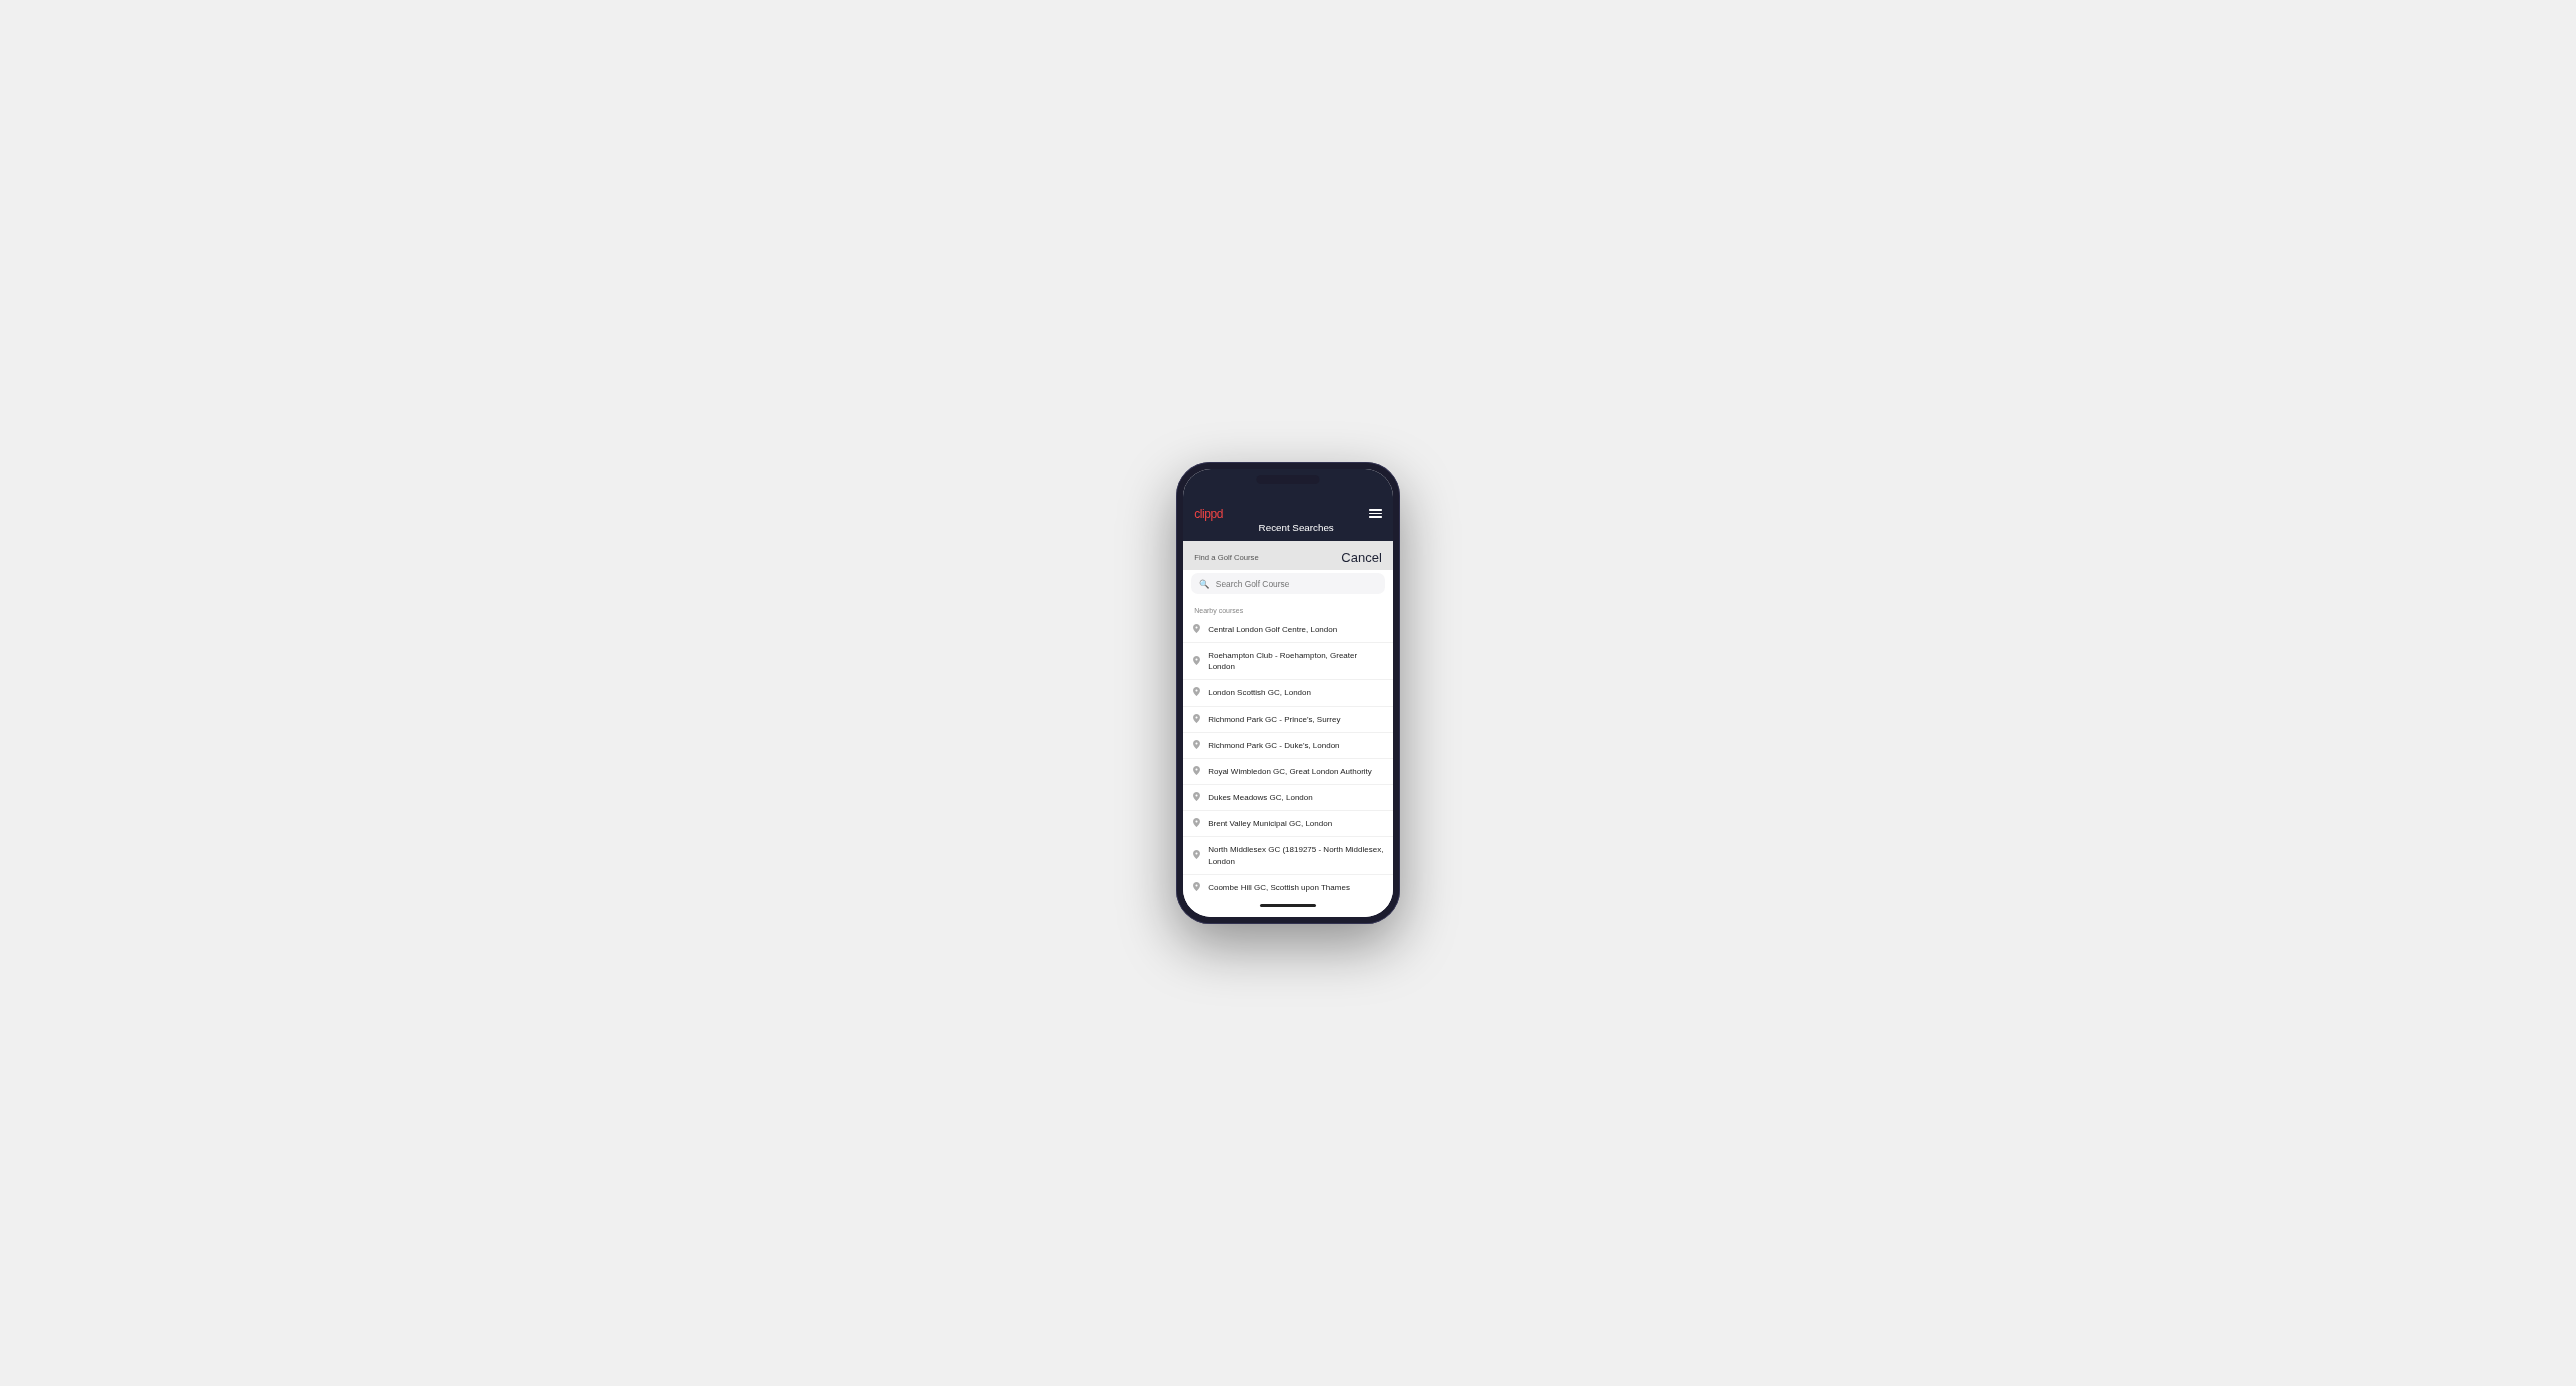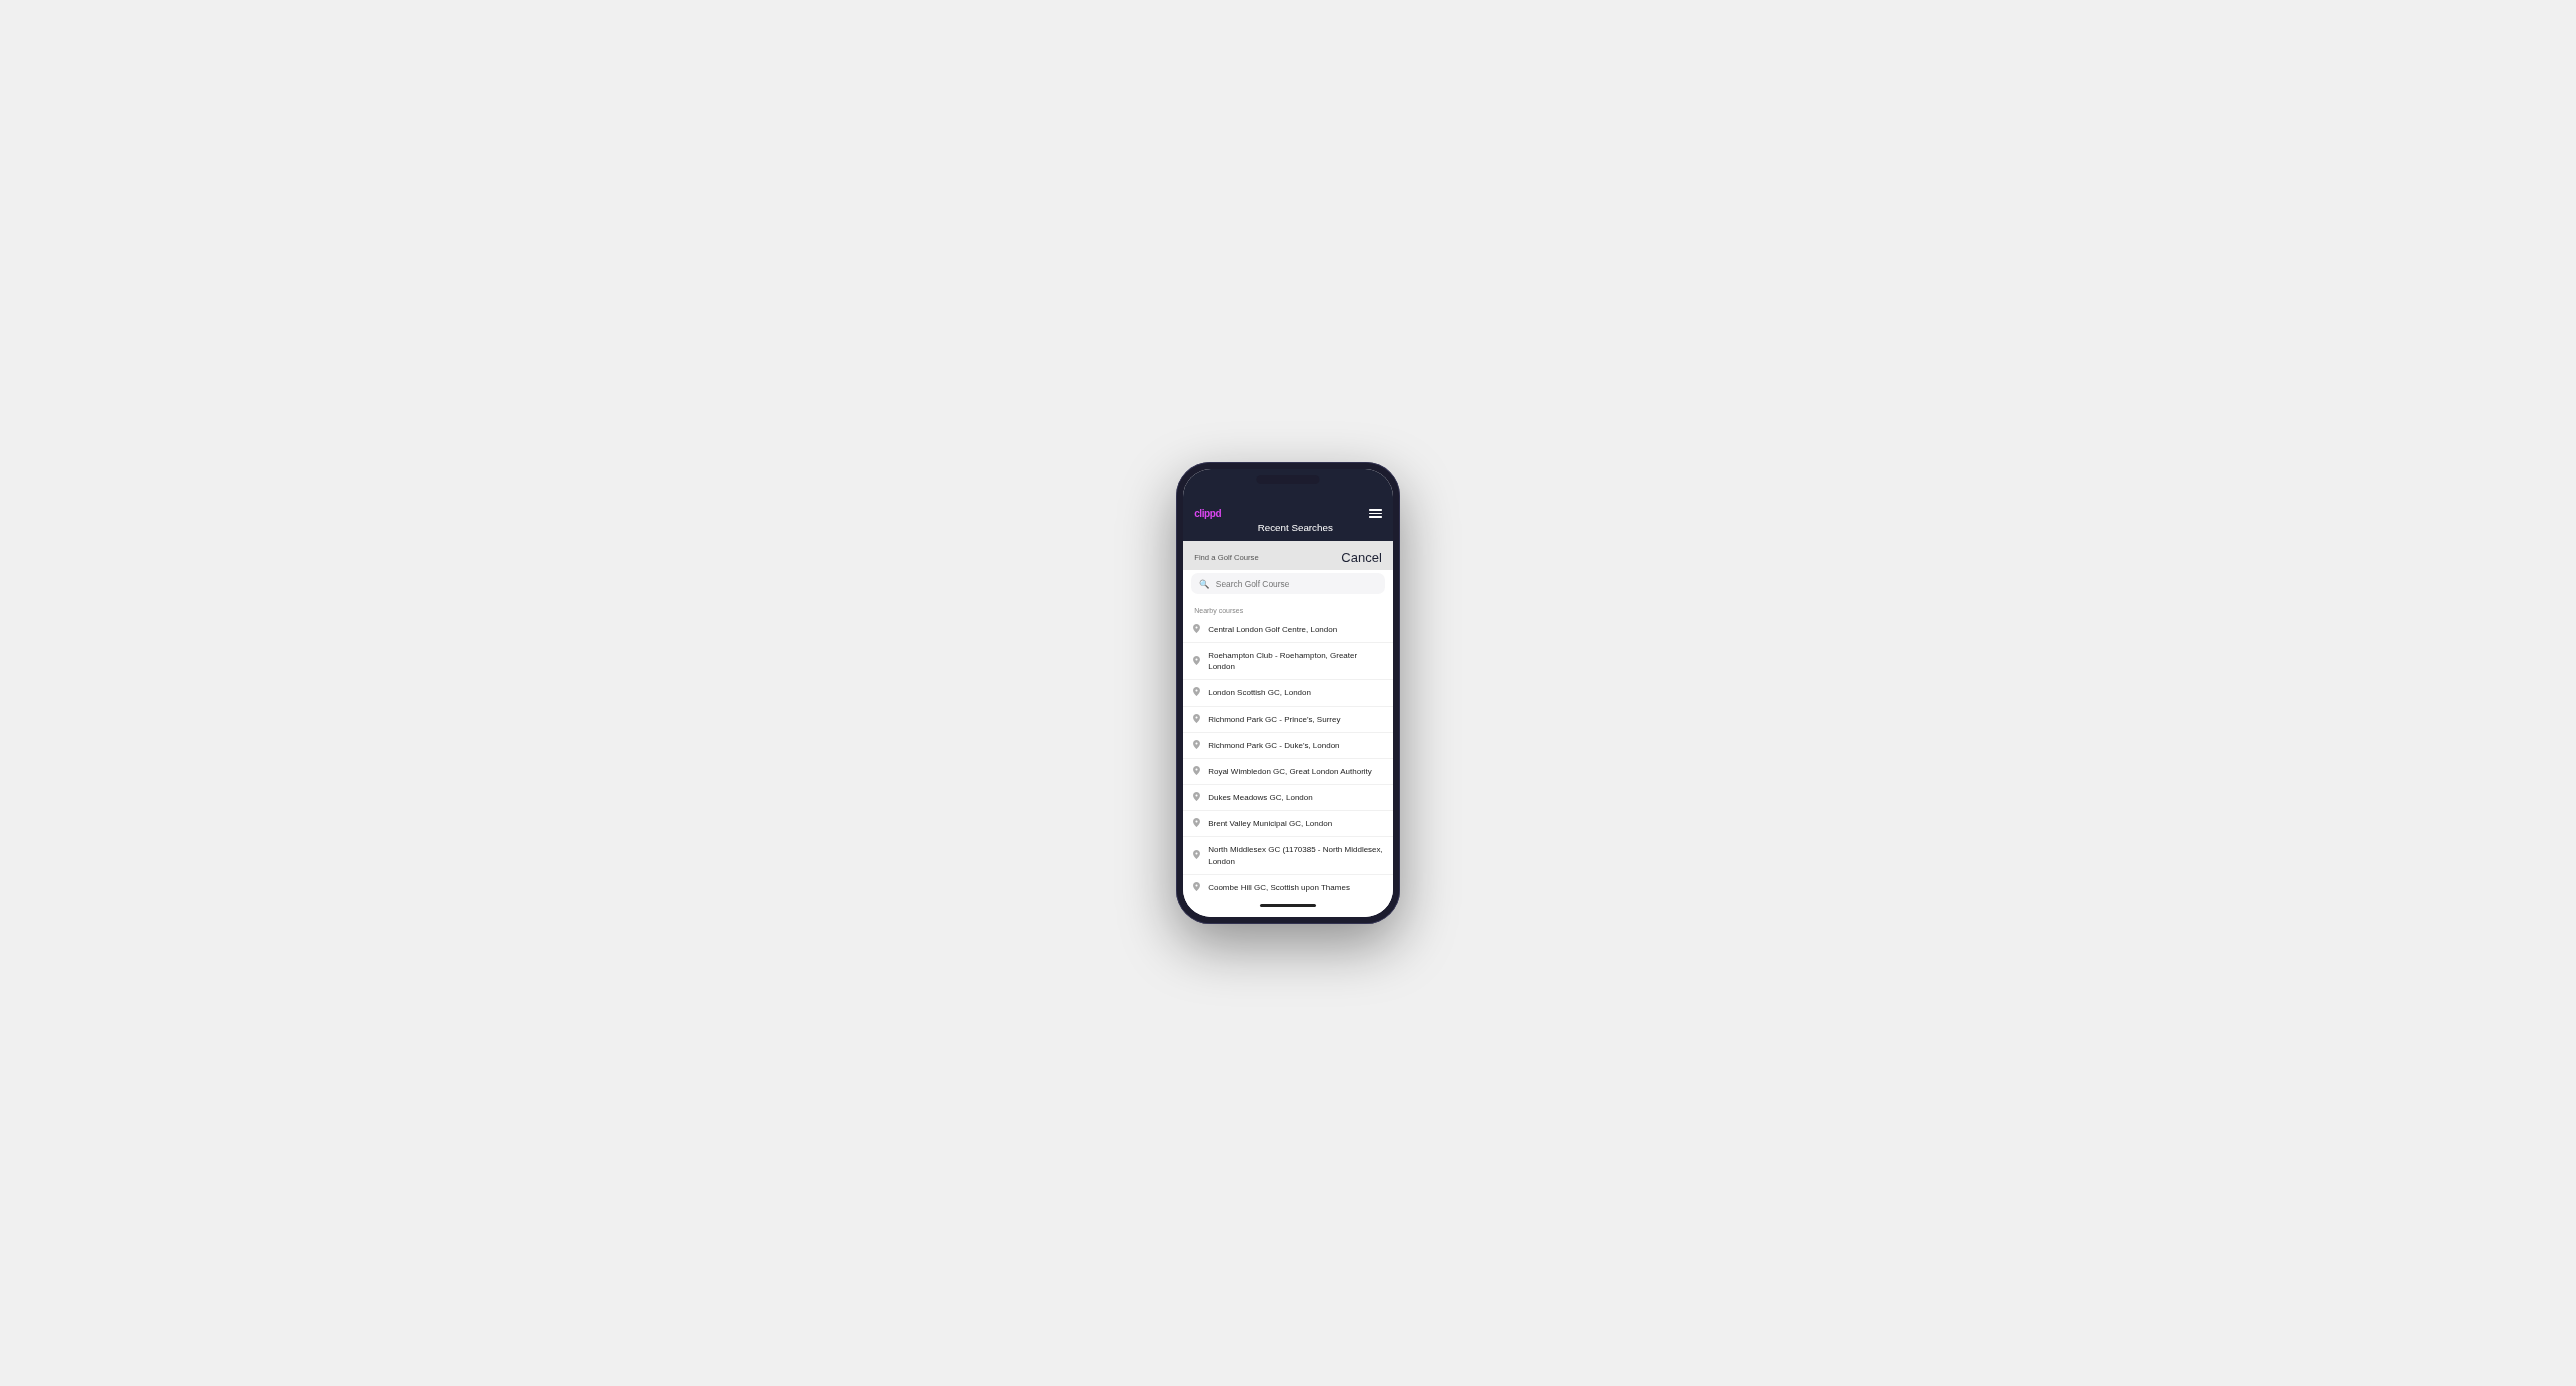--- a/index.html
+++ b/index.html
@@ -49,23 +49,23 @@
     .navbar {
       background: #1e2235;
       padding: 25px 11.2px 8.4px;
       display: flex;
       align-items: center;
       justify-content: space-between;
       flex-shrink: 0;
     }
 
     .navbar-logo {
-      color: #d946ef;
-      font-size: 10px;
-      font-weight: 700;
+      color: #ef4444;
+      font-size: 12px;
+      font-weight: 400;
       letter-spacing: -0.4px;
     }
 
     .navbar-title {
       color: #ffffff;
       font-size: 9.8px;
       font-weight: 500;
       margin-top: 28px;
     }
 
@@ -288,21 +288,21 @@
           <div class="course-item">
             <span class="location-icon"><svg width="7" height="9" viewBox="0 0 10 13" fill="none" xmlns="http://www.w3.org/2000/svg">
       <path d="M5 0C2.24 0 0 2.24 0 5C0 8.75 5 13 5 13C5 13 10 8.75 10 5C10 2.24 7.76 0 5 0ZM5 6.5C4.17 6.5 3.5 5.83 3.5 5C3.5 4.17 4.17 3.5 5 3.5C5.83 3.5 6.5 4.17 6.5 5C6.5 5.83 5.83 6.5 5 6.5Z" fill="#aaa"></path>
     </svg></span>
             <span class="course-name">Brent Valley Municipal GC, London</span>
           </div>
           <div class="course-item">
             <span class="location-icon"><svg width="7" height="9" viewBox="0 0 10 13" fill="none" xmlns="http://www.w3.org/2000/svg">
       <path d="M5 0C2.24 0 0 2.24 0 5C0 8.75 5 13 5 13C5 13 10 8.75 10 5C10 2.24 7.76 0 5 0ZM5 6.5C4.17 6.5 3.5 5.83 3.5 5C3.5 4.17 4.17 3.5 5 3.5C5.83 3.5 6.5 4.17 6.5 5C6.5 5.83 5.83 6.5 5 6.5Z" fill="#aaa"></path>
     </svg></span>
-            <span class="course-name">North Middlesex GC (1170385 - North Middlesex, London</span>
+            <span class="course-name">North Middlesex GC (1819275 - North Middlesex, London</span>
           </div>
           <div class="course-item">
             <span class="location-icon"><svg width="7" height="9" viewBox="0 0 10 13" fill="none" xmlns="http://www.w3.org/2000/svg">
       <path d="M5 0C2.24 0 0 2.24 0 5C0 8.75 5 13 5 13C5 13 10 8.75 10 5C10 2.24 7.76 0 5 0ZM5 6.5C4.17 6.5 3.5 5.83 3.5 5C3.5 4.17 4.17 3.5 5 3.5C5.83 3.5 6.5 4.17 6.5 5C6.5 5.83 5.83 6.5 5 6.5Z" fill="#aaa"></path>
     </svg></span>
             <span class="course-name">Coombe Hill GC, Scottish upon Thames</span>
           </div>
         </div>
 
     </div>

